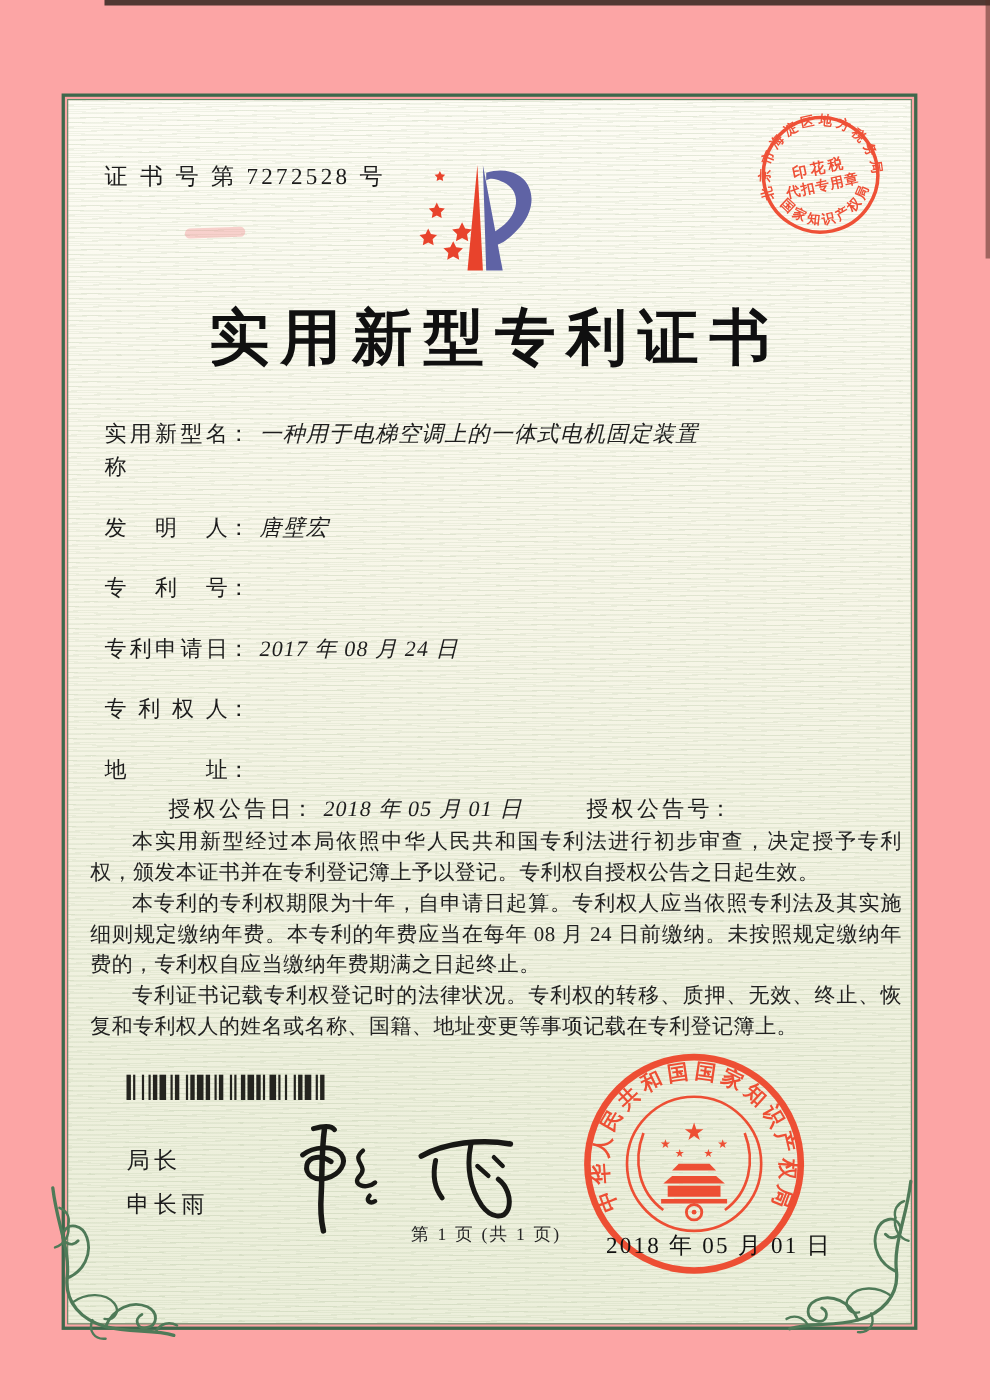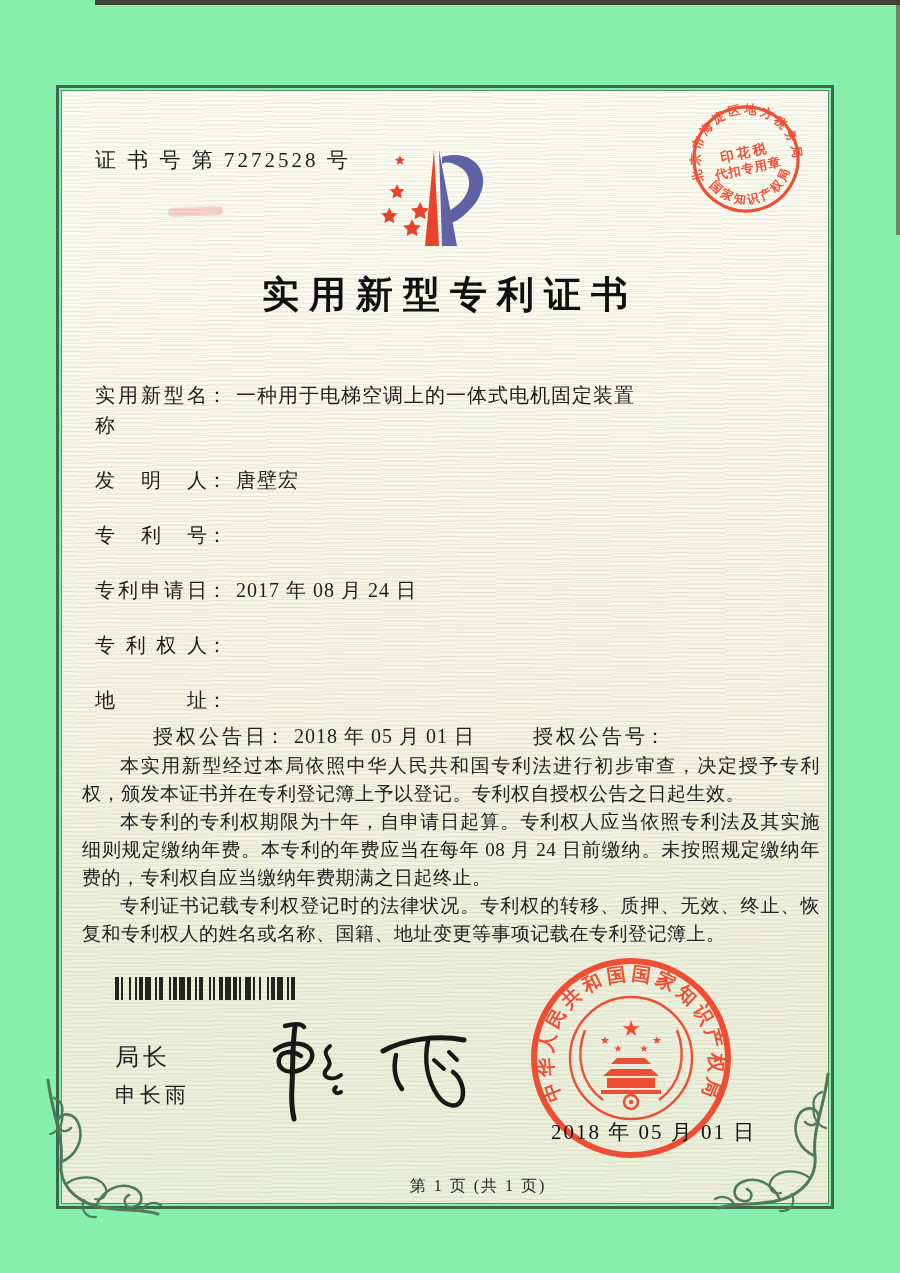--- a/index.html
+++ b/index.html
@@ -1,63 +1,63 @@
 <!DOCTYPE html>
 <html><head>
 <meta charset="utf-8">
 <style>
   html,body{margin:0;padding:0;background:#e9e7df;}
-  .page{position:relative;width:900px;height:1273px;background:#86efac;overflow:hidden;
+  .page{position:relative;width:900px;height:1273px;background:#fca5a5;overflow:hidden;
         font-family:"Liberation Serif","DejaVu Serif",serif;color:#1d1d1d;}
   
   .edge-top{position:absolute;left:95px;top:0;width:805px;height:5px;background:#33241e;opacity:.85;}
   .edge-right{position:absolute;right:0;top:0;width:4px;height:235px;background:rgba(86,48,38,.55);}
   .smudge{position:absolute;left:168px;top:207px;width:55px;height:9px;border-radius:5px;
           background:rgba(238,120,128,.32);transform:rotate(-2deg);}
   
   .frame{position:absolute;left:56px;top:85px;width:772px;height:1118px;border:3px solid #3e684c;}
   .frame-inner{position:absolute;inset:2px;border:1px solid #5d8a67;
     background:
       repeating-linear-gradient(179deg, rgba(140,165,120,.13) 0 1px, rgba(0,0,0,0) 1px 4px),
       repeating-linear-gradient(181.5deg, rgba(140,165,120,.10) 0 1px, rgba(0,0,0,0) 1px 5px),
       linear-gradient(180deg,#fdfcf4 0%,#f7f6e8 40%,#eef0dd 78%,#ecefdb 100%);}
   .cert-no{position:absolute;left:95px;top:146px;font-size:21px;letter-spacing:3px;color:#1b1b1b;}
   .logo{position:absolute;left:372px;top:146px;width:130px;height:112px;}
-  .title{position:absolute;left:0;top:270px;width:900px;text-align:center;font-size:37px;
+  .title{position:absolute;left:0;top:270px;width:900px;text-align:center;font-size:55px;
          font-weight:bold;letter-spacing:10px;color:#101010;}
   
   .fields{position:absolute;left:95px;top:380px;width:716px;font-size:20px;}
   .frow{display:flex;align-items:flex-start;line-height:30px;margin-bottom:25px;}
   .frow.address{margin-bottom:6px;}
   .fpair{display:flex;align-items:flex-start;justify-content:center;}
   .fpair.left{flex:0 0 438px;}
   .flabel{display:inline-block;width:112px;text-align:justify;text-align-last:justify;
           color:#1c1c1c;flex:0 0 112px;}
   .fcolon{flex:0 0 auto;}
-  .fvalue{margin-left:9px;letter-spacing:1px;max-width:582px;}
+  .fvalue{margin-left:9px;letter-spacing:1px;max-width:582px;font-style:italic;}
   
   .paras{position:absolute;left:82px;top:752px;width:738px;font-size:19px;line-height:28px;
          text-align:justify;letter-spacing:.5px;color:#212121;}
   .paras p{margin:0;text-indent:2em;}
   
   .barcode{position:absolute;left:115px;top:977px;width:232px;height:23px;display:flex;align-items:stretch;}
   .barcode i{display:block;height:100%;}
   .barcode i.b{background:#24241f;}
   
-  .director-title{position:absolute;left:115px;top:1041px;font-size:24px;letter-spacing:4px;
+  .director-title{position:absolute;left:115px;top:1041px;font-size:21px;letter-spacing:4px;
      font-family:Liberation Sans, sans-serif;}
   .director-name{position:absolute;left:115px;top:1081px;font-size:21px;letter-spacing:4px;
      font-family:"Liberation Sans","DejaVu Sans",sans-serif;}
   .signature{position:absolute;left:245px;top:1012px;width:240px;height:115px;}
   
   .tax-stamp{position:absolute;left:687px;top:100px;width:118px;height:118px;transform:rotate(-12deg);opacity:.92;}
   .office-seal{position:absolute;left:527px;top:954px;width:208px;height:208px;opacity:.93;}
   .seal-date{position:absolute;left:551px;top:1118px;font-size:21px;letter-spacing:2px;color:#111;z-index:6;}
-  .footer{position:absolute;left:56px;top:1176px;width:772px;text-align:center;font-size:16px;
-          letter-spacing:2px;color:#262626;padding-left:36px;}
+  .footer{position:absolute;left:56px;top:1112px;width:772px;text-align:center;font-size:16px;
+          letter-spacing:2px;color:#262626;}
   .ornament{position:absolute;width:128px;height:148px;z-index:4;}
   .ornament.left{left:40px;top:1072px;}
   .ornament.right{left:708px;top:1066px;transform:scaleX(-1);}
   svg{display:block;width:100%;height:100%;}
   .seal-text{fill:#ee4328;font-weight:bold;font-family:"Liberation Sans","DejaVu Sans",sans-serif;}
 </style>
 </head>
 <body>
 
 <div class="page">

